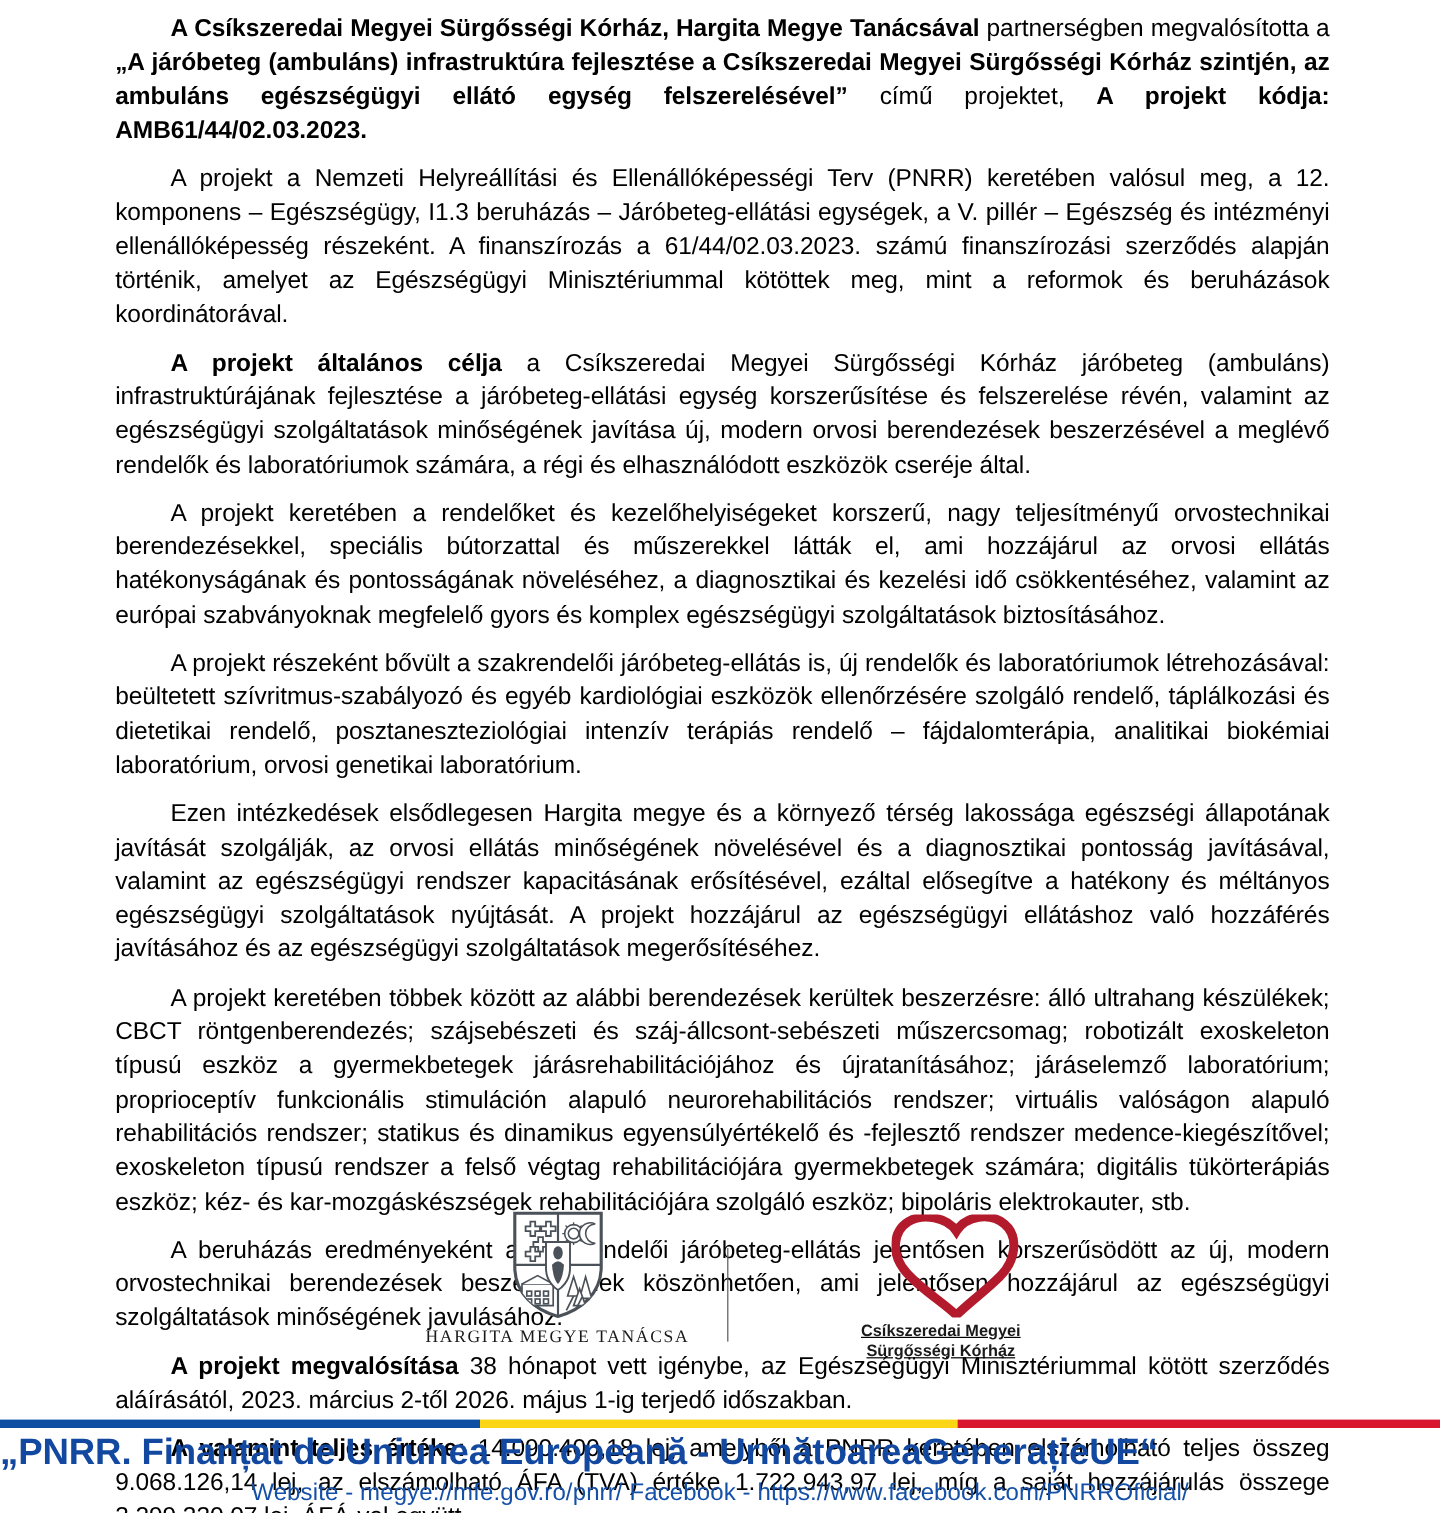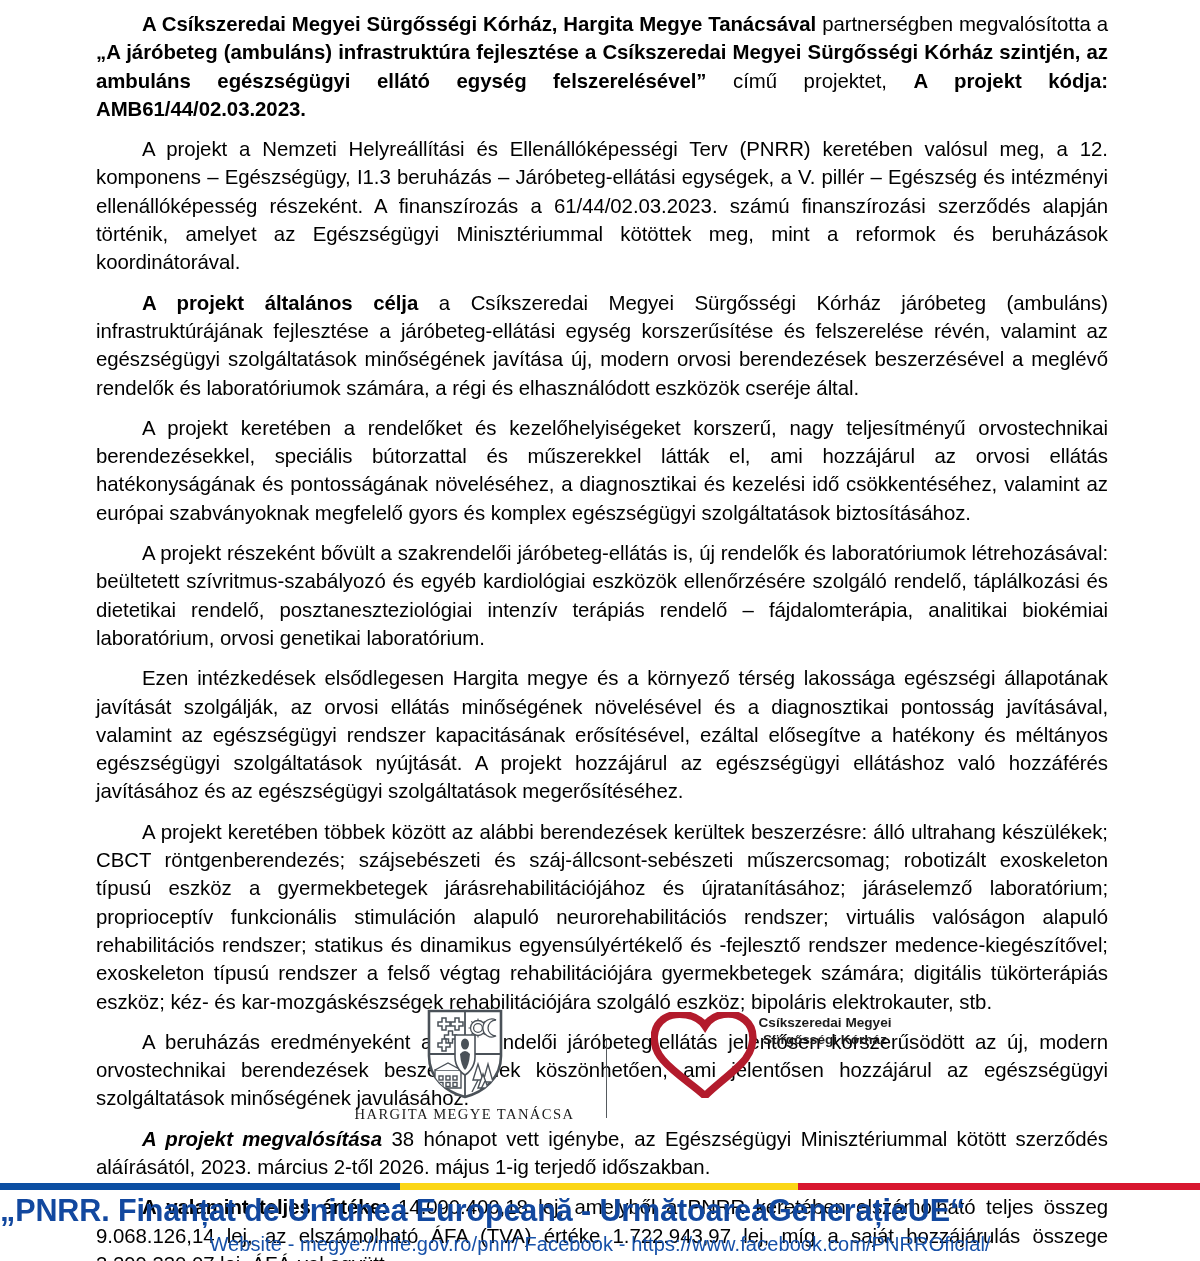--- a/index.html
+++ b/index.html
@@ -98,23 +98,25 @@
 
   .logo-divider {
     width: 1px;
     height: 78px;
     background: #555a5e;
     margin: 32px 28px 0 10px;
   }
 
   .logo-hospital {
     display: flex;
-    align-items: flex-start;
+    flex-direction: column;
+    align-items: flex-end;
     width: 200px;
     padding-top: 4px;
+    text-decoration: underline;
   }
   .logo-hospital .heart-wrap {
     width: 108px;
     height: 86px;
   }
   .logo-hospital .hosp-caption {
     text-align: center;
     font-size: 13.6px;
     font-weight: bold;
     line-height: 17px;
@@ -183,21 +185,21 @@
   <div class="doc-body">
     <div id="paragraph-host">
         <p class="para"><span style="font-weight: bold;">A Csíkszeredai Megyei Sürgősségi Kórház, Hargita Megye Tanácsával </span><span>partnerségben megvalósította a </span><span style="font-weight: bold;">„A járóbeteg (ambuláns) infrastruktúra fejlesztése a Csíkszeredai Megyei Sürgősségi Kórház szintjén, az ambuláns egészségügyi ellátó egység felszerelésével” </span><span>című projektet, </span><span style="font-weight: bold;">A projekt kódja: AMB61/44/02.03.2023.</span></p>
         <p class="para"><span>A projekt a Nemzeti Helyreállítási és Ellenállóképességi Terv (PNRR) keretében valósul meg, a 12. komponens – Egészségügy, I1.3 beruházás – Járóbeteg-ellátási egységek, a V. pillér – Egészség és intézményi ellenállóképesség részeként. A finanszírozás a 61/44/02.03.2023. számú finanszírozási szerződés alapján történik, amelyet az Egészségügyi Minisztériummal kötöttek meg, mint a reformok és beruházások koordinátorával.</span></p>
         <p class="para"><span style="font-weight: bold;">A projekt általános célja </span><span>a Csíkszeredai Megyei Sürgősségi Kórház járóbeteg (ambuláns) infrastruktúrájának fejlesztése a járóbeteg-ellátási egység korszerűsítése és felszerelése révén, valamint az egészségügyi szolgáltatások minőségének javítása új, modern orvosi berendezések beszerzésével a meglévő rendelők és laboratóriumok számára, a régi és elhasználódott eszközök cseréje által.</span></p>
         <p class="para"><span>A projekt keretében a rendelőket és kezelőhelyiségeket korszerű, nagy teljesítményű orvostechnikai berendezésekkel, speciális bútorzattal és műszerekkel látták el, ami hozzájárul az orvosi ellátás hatékonyságának és pontosságának növeléséhez, a diagnosztikai és kezelési idő csökkentéséhez, valamint az európai szabványoknak megfelelő gyors és komplex egészségügyi szolgáltatások biztosításához.</span></p>
         <p class="para"><span>A projekt részeként bővült a szakrendelői járóbeteg-ellátás is, új rendelők és laboratóriumok létrehozásával: beültetett szívritmus-szabályozó és egyéb kardiológiai eszközök ellenőrzésére szolgáló rendelő, táplálkozási és dietetikai rendelő, posztaneszteziológiai intenzív terápiás rendelő – fájdalomterápia, analitikai biokémiai laboratórium, orvosi genetikai laboratórium.</span></p>
         <p class="para"><span>Ezen intézkedések elsődlegesen Hargita megye és a környező térség lakossága egészségi állapotának javítását szolgálják, az orvosi ellátás minőségének növelésével és a diagnosztikai pontosság javításával, valamint az egészségügyi rendszer kapacitásának erősítésével, ezáltal elősegítve a hatékony és méltányos egészségügyi szolgáltatások nyújtását.  A projekt hozzájárul az egészségügyi ellátáshoz való hozzáférés javításához és az egészségügyi szolgáltatások megerősítéséhez.</span></p>
         <p class="para"><span>A projekt keretében többek között az alábbi berendezések kerültek beszerzésre: álló ultrahang készülékek; CBCT röntgenberendezés; szájsebészeti és száj-állcsont-sebészeti műszercsomag;  robotizált exoskeleton típusú eszköz a gyermekbetegek járásrehabilitációjához és újratanításához; járáselemző laboratórium; proprioceptív funkcionális stimuláción alapuló neurorehabilitációs rendszer; virtuális valóságon alapuló rehabilitációs rendszer; statikus és dinamikus egyensúlyértékelő és -fejlesztő rendszer medence-kiegészítővel; exoskeleton típusú rendszer a felső végtag rehabilitációjára gyermekbetegek számára; digitális tükörterápiás eszköz; kéz- és kar-mozgáskészségek rehabilitációjára szolgáló eszköz; bipoláris elektrokauter, stb.</span></p>
         <p class="para"><span>A beruházás eredményeként a szakrendelői járóbeteg-ellátás jelentősen korszerűsödött az új, modern orvostechnikai berendezések beszerzésének köszönhetően, ami jelentősen hozzájárul az egészségügyi szolgáltatások minőségének javulásához.</span></p>
-        <p class="para"><span style="font-weight: bold; font-style: italic;">A projekt megvalósítása </span><span>38 hónapot vett igénybe, az Egészségügyi Minisztériummal kötött szerződés aláírásától, 2023. március 2-től 2026. május 1-ig terjedő időszakban.</span></p>
+        <p class="para"><span style="font-weight: bold;">A projekt megvalósítása </span><span>38 hónapot vett igénybe, az Egészségügyi Minisztériummal kötött szerződés aláírásától, 2023. március 2-től 2026. május 1-ig terjedő időszakban.</span></p>
         <p class="para"><span style="font-weight: bold;">A valamint teljes értéke: </span><span>14.090.400,18 lej, amelyből a PNRR keretében elszámolható teljes összeg 9.068.126,14 lej, az elszámolható ÁFA (TVA) értéke 1.722.943,97 lej, míg a saját hozzájárulás összege 3.299.330,07 lej, ÁFÁ-val együtt.</span></p>
       </div>
 
     <div class="contact-block">
       <div class="contact-line heading">A kedvezményezett elérhetőségei:</div>
       <div class="contact-line">Csíkszeredai Megyei Sürgősségi Kórház</div>
     </div>
   </div>
 
   <div class="logo-strip">

